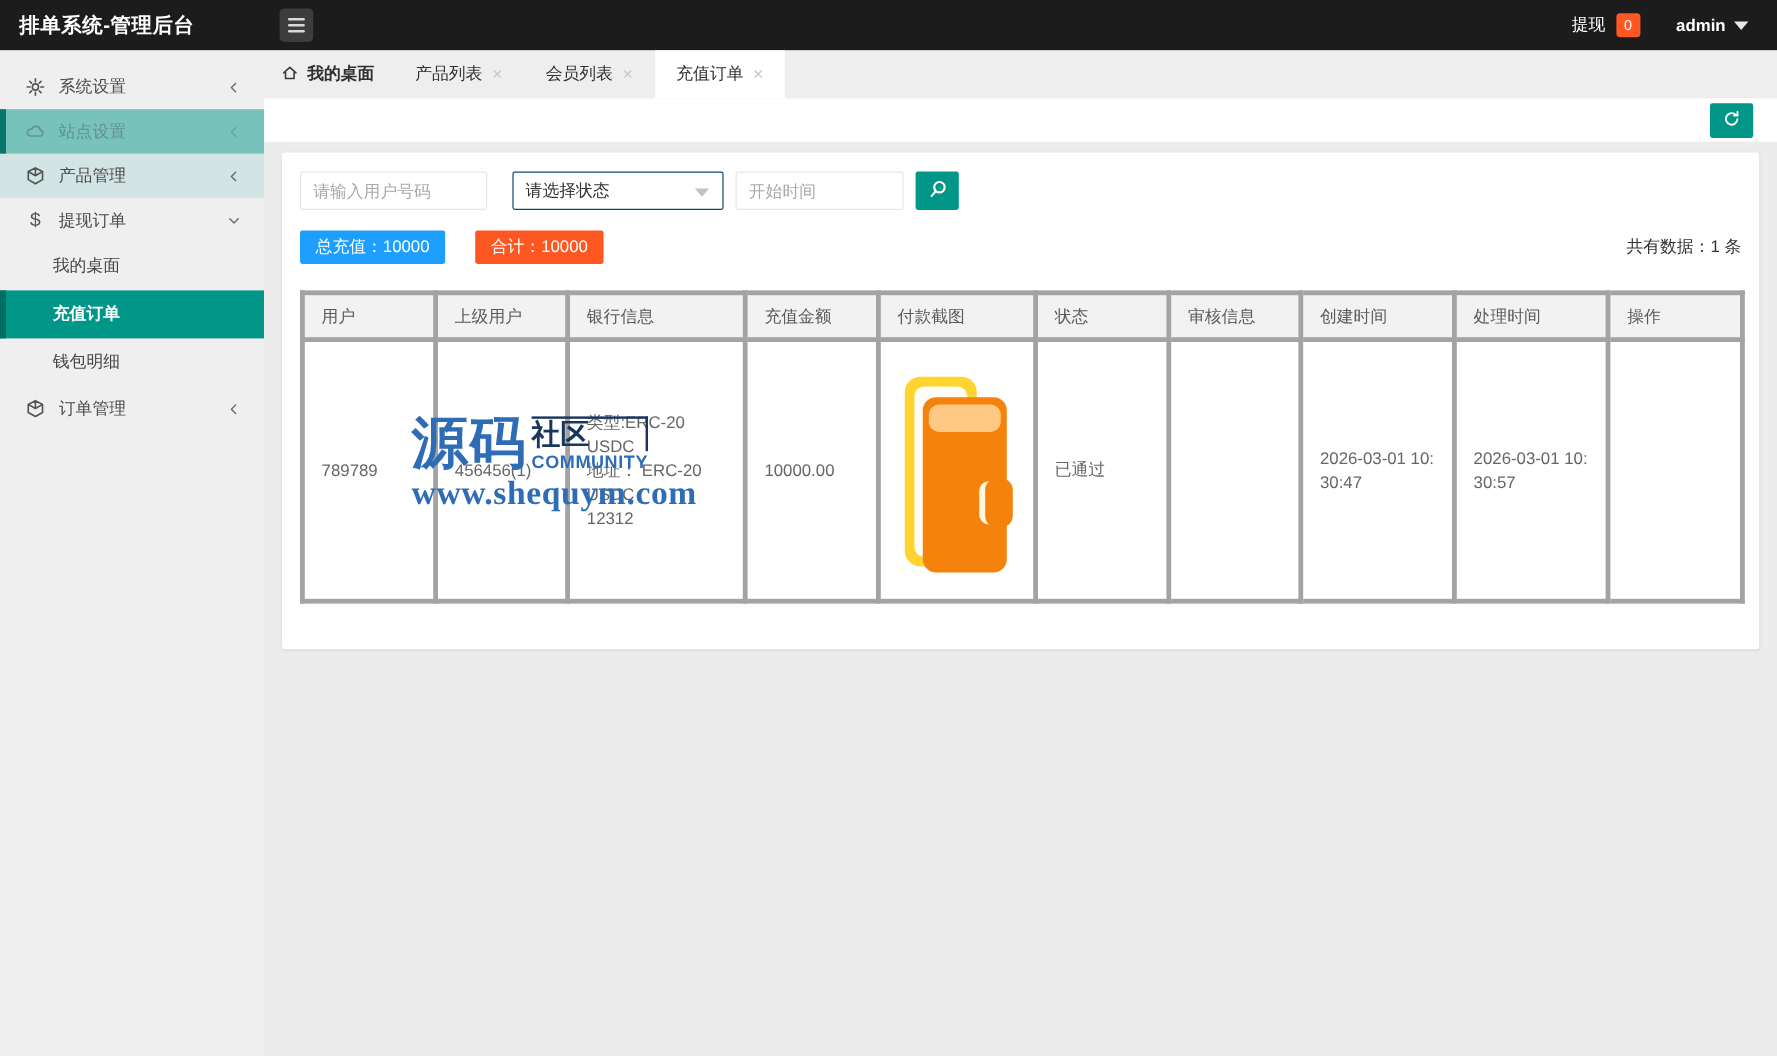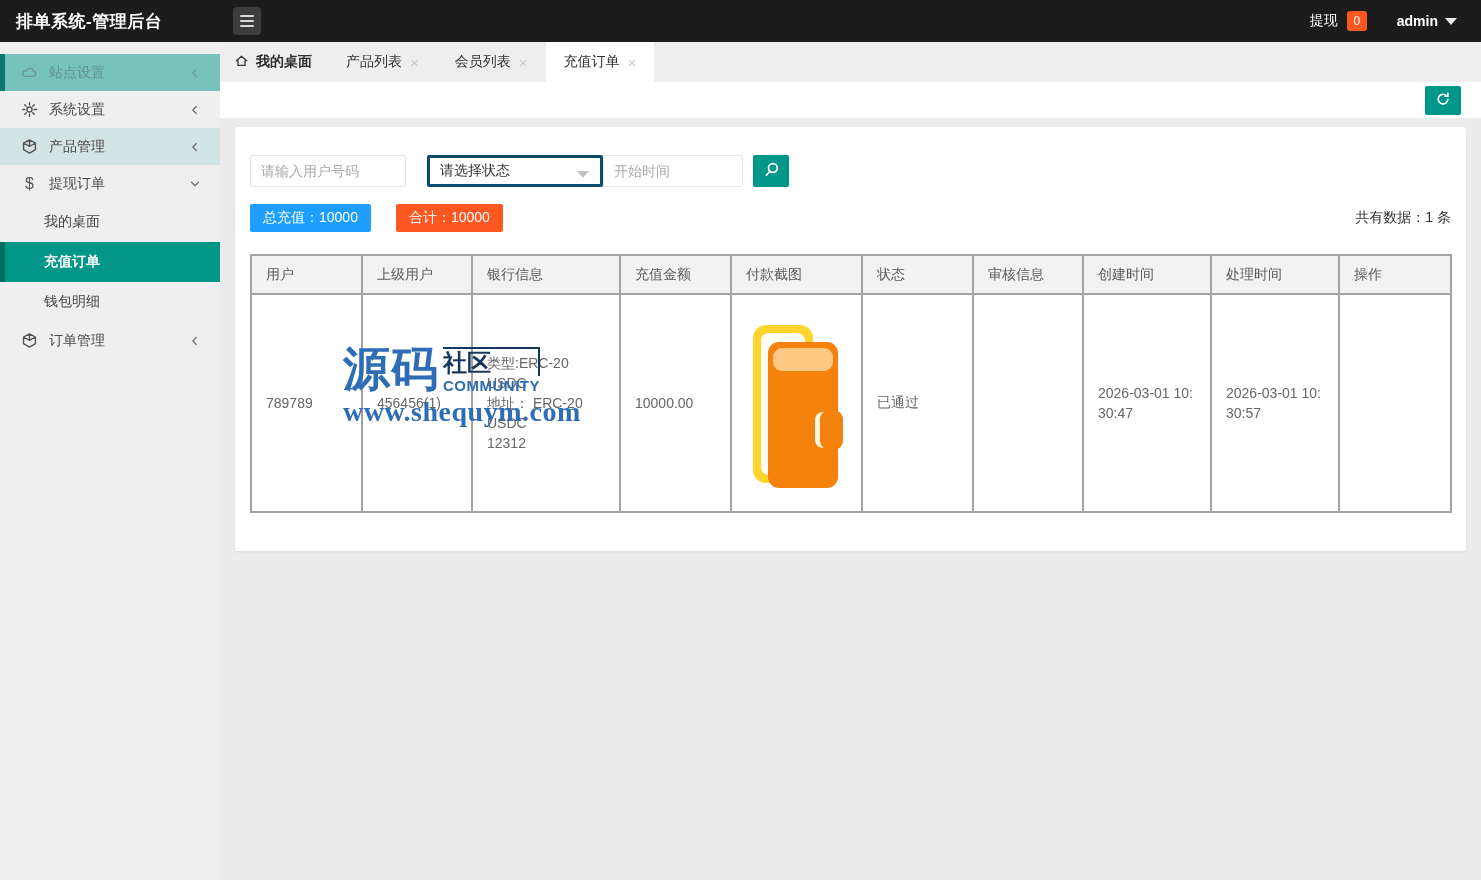--- a/index.html
+++ b/index.html
@@ -40,46 +40,46 @@
   .tab.first { gap:7px; padding:0 16px 0 14px;font-weight:bold; }
   .tab.active { background:#ffffff; }
   .tab-close { color:#c9c9c9; font-size:15px; line-height:1; cursor:pointer; }
   .home-ic svg { width:15px; height:15px; stroke:#3a3a3a; fill:none; stroke-width:1.4; stroke-linecap:round; stroke-linejoin:round; }
 
   .toolstrip { height:37px; background:#ffffff; border-bottom:1px solid #eaeaea; display:flex; align-items:center; justify-content:flex-end; padding-right:20px; }
   .refresh-btn { width:36px; height:29px; background:#009688; border:none; border-radius:2px; display:flex; align-items:center; justify-content:center; cursor:pointer; }
   .refresh-btn svg { width:16px; height:16px; stroke:#fff; fill:none; stroke-width:1.6; stroke-linecap:round; }
 
   .content { flex:1; background:#ececec; padding:8px 15px 0 15px; }
-  .card { position:relative; background:#fff; border-radius:2px; box-shadow:0 1px 3px rgba(0,0,0,.08); padding:28px 15px 38px 15px; }
+  .card { position:relative; background:#fff; border-radius:2px; box-shadow:0 1px 3px rgba(0,0,0,.08); padding:16px 15px 38px 15px; }
 
   
   .filter-row { display:flex; align-items:center; }
   .f-input { height:32px; border:1px solid #e6e6e6; border-radius:2px; padding:0 10px; font-size:14px; color:#333;
              font-family:"Liberation Sans","DejaVu Sans",sans-serif; outline:none; }
   .f-input::placeholder { color:#a9a9a9; }
   .in-user { width:156px; margin-right:21px; }
-  .f-select { position:relative; width:176px; height:32px; border:3px solid #0c4a6e; border-radius:2px; 
+  .f-select { position:relative; width:176px; height:32px; border:1px solid #0c4a6e; border-radius:2px; margin-right:10px;
               display:flex; align-items:center; padding:0 10px; font-size:14px; color:#333; cursor:pointer; }
   .sel-caret { position:absolute; right:11px; top:13px; width:0; height:0; border-left:6px solid transparent; border-right:6px solid transparent; border-top:7px solid #c2c2c2; }
   .in-time { width:140px; margin-right:10px; }
   .search-btn { width:36px; height:32px; background:#009688; border:none; border-radius:2px; display:flex; align-items:center; justify-content:center; cursor:pointer; }
   .search-btn svg { width:17px; height:17px; stroke:#fff; fill:none; stroke-width:1.7; stroke-linecap:round; }
 
   
   .summary-row { margin-top:17px; display:flex; align-items:center; }
   .pill { height:28px; display:inline-flex; align-items:center; padding:0 13px; border-radius:2px; color:#fff; font-size:14px; }
   .pill.blue { background:#1E9FFF; margin-right:25px; }
   .pill.orange { background:#FF5722; }
   .count-text { margin-left:auto; font-size:14px; color:#333; }
 
   
   .table-wrap { margin-top:22px; }
   table { width:100%; border-collapse:collapse; table-layout:fixed; }
-  th, td { border:2px solid #a3a3a3; font-size:14px; text-align:left; padding:0 14px; }
+  th, td { border:4px solid #a3a3a3; font-size:14px; text-align:left; padding:0 14px; }
   th { height:39px; background:#f2f2f2; color:#5a5a5a; font-weight:normal; }
   td { height:218px; color:#666; vertical-align:middle; background:#fff; }
   td.wrap-break { word-break:break-all; line-height:20px; }
   .bank-line { display:block; line-height:20px; }
   .shot-cell { text-align:center; }
 
   
   .wallet { position:relative; width:92px; height:176px; margin:0 auto; }
   .wallet .back { position:absolute; left:2px; top:10px; width:60px; height:158px; background:#FFD42E; border-radius:13px; }
   .wallet .back-in { position:absolute; left:10px; top:18px; width:44px; height:142px; background:#fffdf4; border-radius:8px; }
@@ -115,41 +115,41 @@
         <span class="badge-count">0</span>
       </span>
       <span class="admin">
         <span>admin</span>
         <span class="caret-down"></span>
       </span>
     </div>
   </header>
 
   <aside class="sidebar">
-    <div class="side-item hovered">
-      <span class="s-icon">
-        <svg viewBox="0 0 16 16">
-            <path d="M4.6 11.6a2.7 2.7 0 1 1 .5-5.3 3.5 3.5 0 0 1 6.7.7 2.3 2.3 0 0 1-.5 4.6z"></path>
-          </svg>
-      </span>
-      <span class="s-label">站点设置</span>
-      <span class="s-arrow">
-          <svg viewBox="0 0 16 16">
-            <polyline points="9.5,4 5.5,8 9.5,12"></polyline>
-          </svg>
-        </span>
-    </div>
     <div class="side-item">
       <span class="s-icon">
         <svg viewBox="0 0 16 16">
             <circle cx="8" cy="8" r="2.4"></circle>
             <path d="M8 1.6v2.2M8 12.2v2.2M1.6 8h2.2M12.2 8h2.2M3.5 3.5l1.5 1.5M11 11l1.5 1.5M12.5 3.5L11 5M5 11l-1.5 1.5"></path>
           </svg>
       </span>
       <span class="s-label">系统设置</span>
+      <span class="s-arrow">
+          <svg viewBox="0 0 16 16">
+            <polyline points="9.5,4 5.5,8 9.5,12"></polyline>
+          </svg>
+        </span>
+    </div>
+    <div class="side-item hovered">
+      <span class="s-icon">
+        <svg viewBox="0 0 16 16">
+            <path d="M4.6 11.6a2.7 2.7 0 1 1 .5-5.3 3.5 3.5 0 0 1 6.7.7 2.3 2.3 0 0 1-.5 4.6z"></path>
+          </svg>
+      </span>
+      <span class="s-label">站点设置</span>
       <span class="s-arrow">
           <svg viewBox="0 0 16 16">
             <polyline points="9.5,4 5.5,8 9.5,12"></polyline>
           </svg>
         </span>
     </div>
     <div class="side-item tinted">
       <span class="s-icon">
         <svg viewBox="0 0 16 16">
             <path d="M8 1.8l5.6 2.9v6.3L8 14.2l-5.6-3.2V4.7z M8 1.8v6.1 M2.4 4.7L8 7.9l5.6-3.2"></path>

